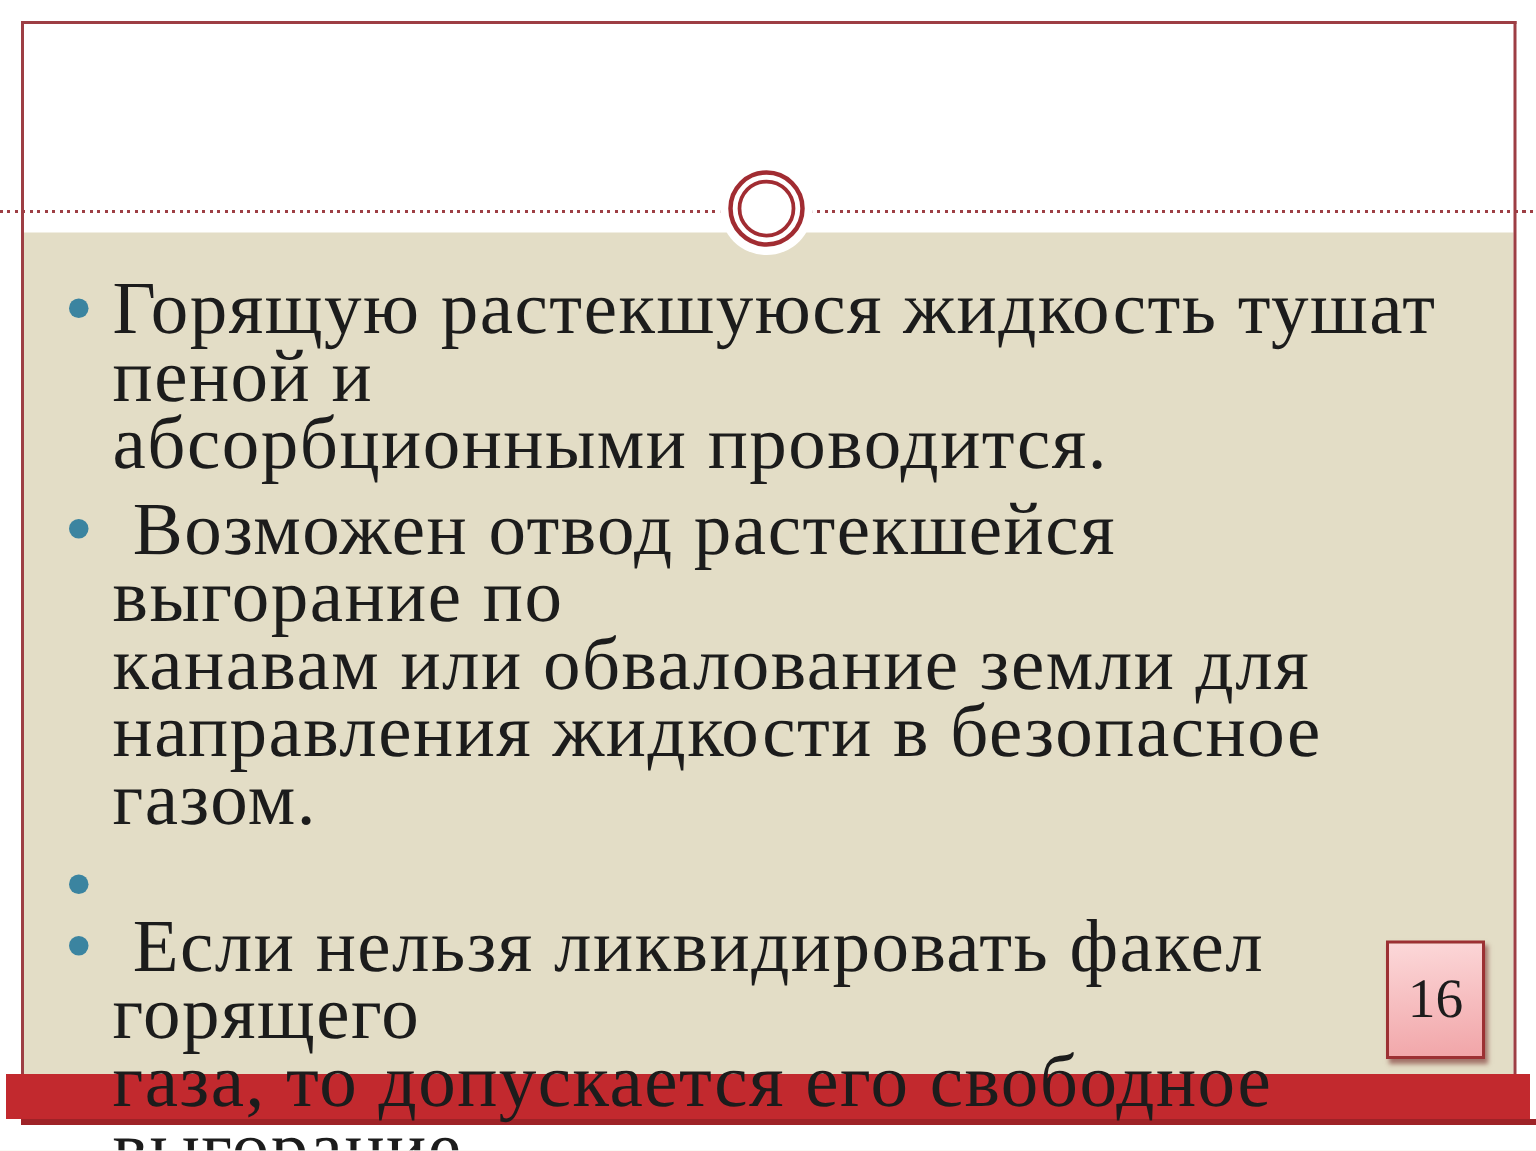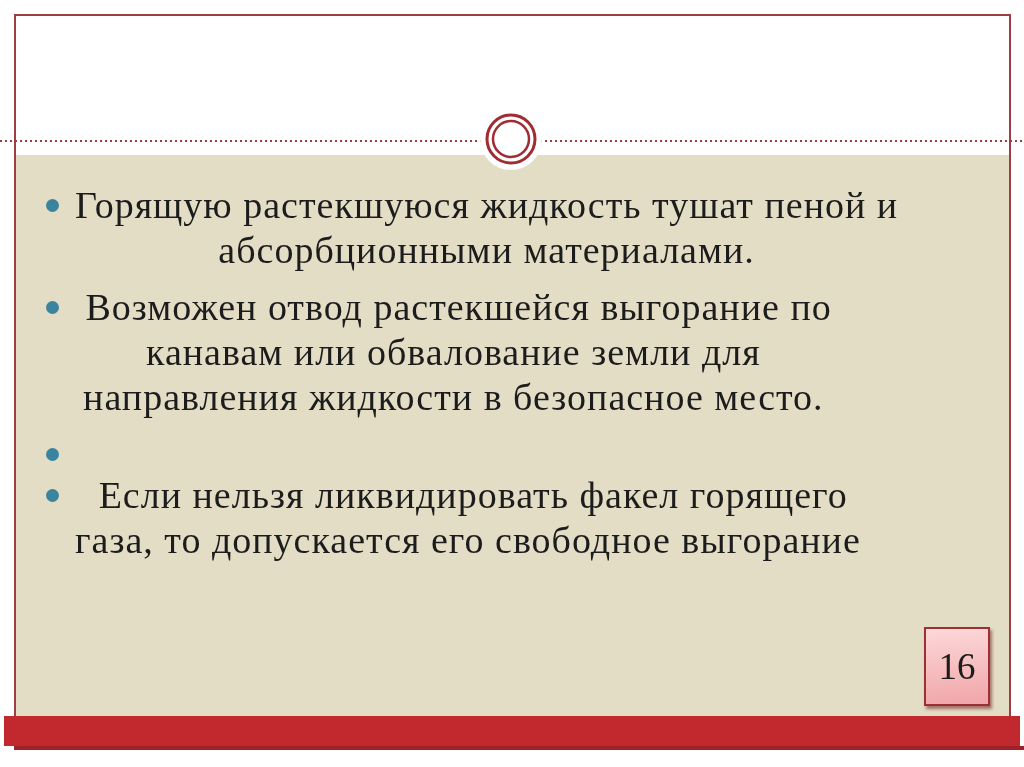--- a/index.html
+++ b/index.html
@@ -44,26 +44,25 @@
   .content { left: 46px; top: 183px; width: 930px; z-index: 4; }
   .bullet-item { display: flex; margin-bottom: 12px; }
   .bullet-dot {
     flex: none;
     width: 13px; height: 13px; border-radius: 50%;
     margin-top: 16px;
     background: var(--bullet-teal, #3b84a0);
   }
   .bullet-lines { margin-left: 16px; }
   .bullet-line {
-    font-size: 38px;
+    font-size: 50px;
     line-height: 45px;
     letter-spacing: 1px;
     color: var(--text, #1c1c1c);
     white-space: pre-wrap;
-    text-align: center;
   }
 
   
   .footer-bar        { left: 4px;  top: 716px; width: 1016px; height: 30px; background: var(--bar-red, #c2292e); z-index: 2; }
   .footer-bar-shadow { left: 14px; top: 746px; width: 1010px; height: 4px;  background: var(--bar-red-dark, #9e2227); z-index: 2; }
 
   
   .page-box {
     left: 924px; top: 627px; width: 62px; height: 75px;
     border: 2px solid var(--page-box-border, #9c3033);
@@ -97,30 +96,30 @@
     <circle class="ring" cx="37" cy="37" r="24" stroke-width="3"></circle>
     <circle class="ring" cx="37" cy="37" r="18" stroke-width="2.5"></circle>
   </svg>
 
   <div class="abs content">
 
     <div class="bullet-item">
       <span class="bullet-dot"></span>
       <div class="bullet-lines">
         <div class="bullet-line">Горящую растекшуюся жидкость тушат пеной и</div>
-        <div class="bullet-line">абсорбционными материалами.</div>
+        <div class="bullet-line">абсорбционными проводится.</div>
       </div>
     </div>
 
     <div class="bullet-item">
       <span class="bullet-dot"></span>
       <div class="bullet-lines">
         <div class="bullet-line"> Возможен отвод растекшейся выгорание по</div>
         <div class="bullet-line">канавам или обвалование земли для</div>
-        <div class="bullet-line">направления жидкости в безопасное место.</div>
+        <div class="bullet-line">направления жидкости в безопасное газом.</div>
       </div>
     </div>
 
     <div class="bullet-item">
       <span class="bullet-dot"></span>
     </div>
 
     <div class="bullet-item">
       <span class="bullet-dot"></span>
       <div class="bullet-lines">

